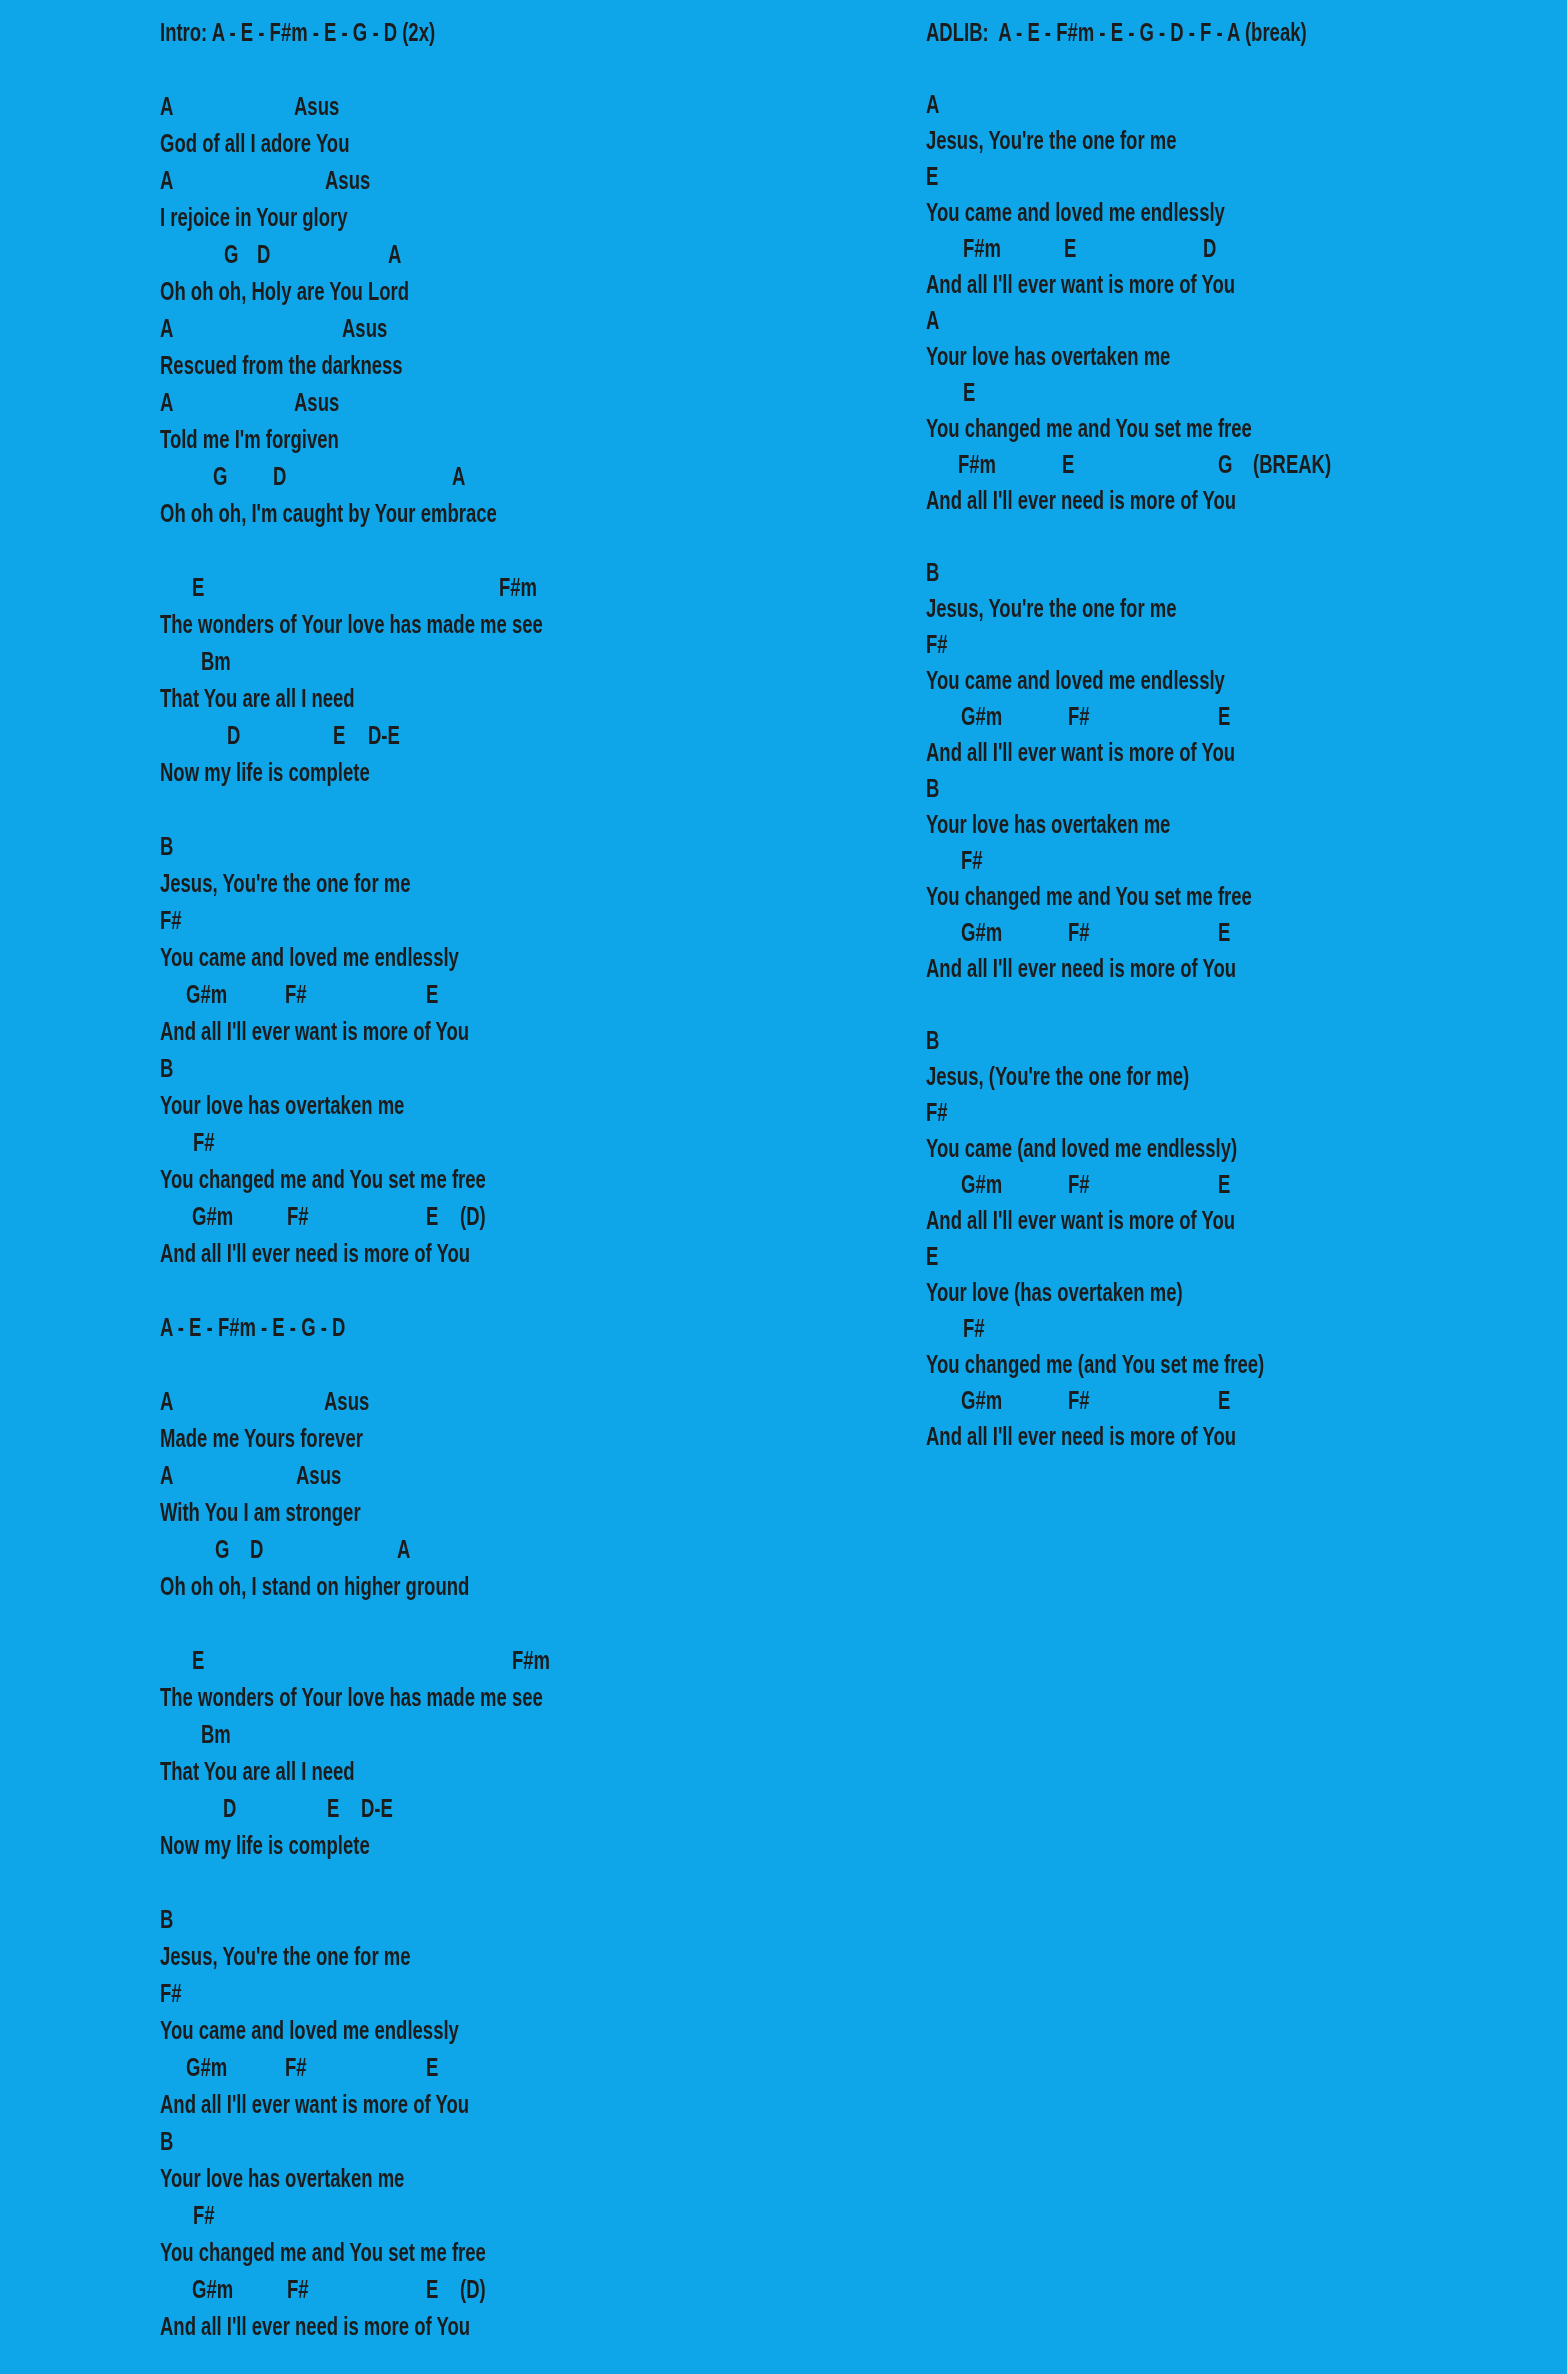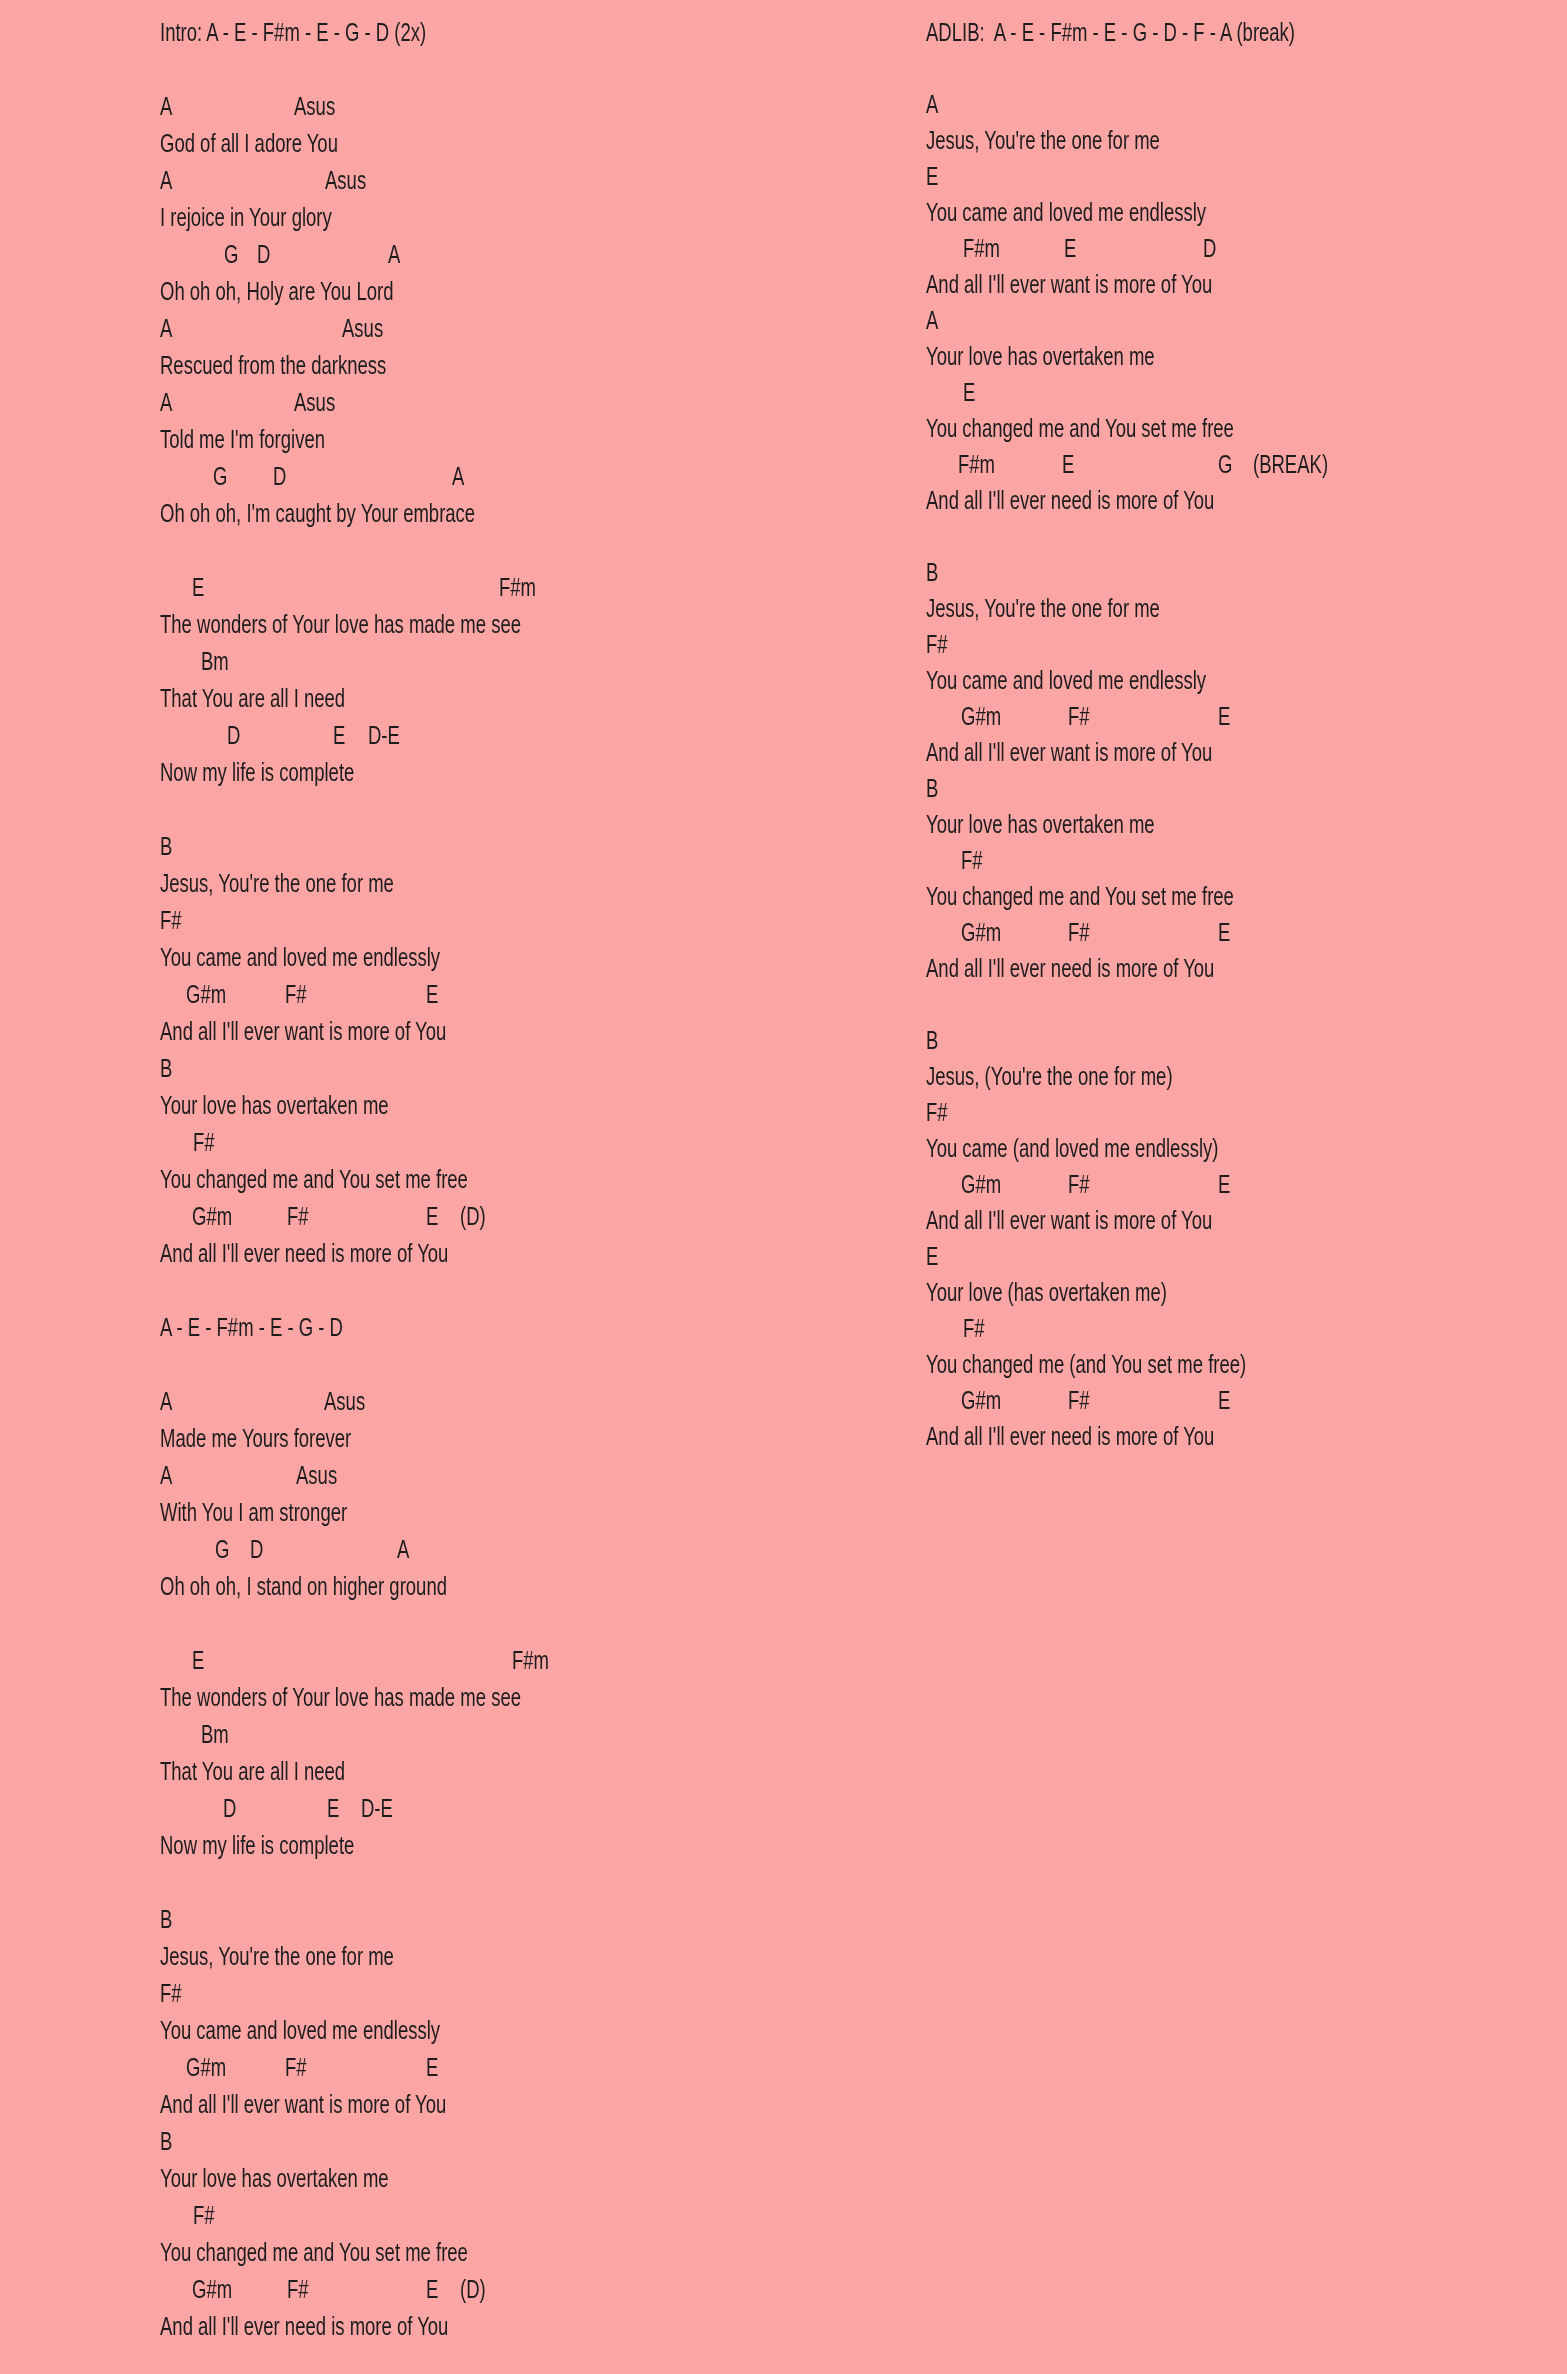--- a/index.html
+++ b/index.html
@@ -12,21 +12,21 @@
   .line{position:relative;}
   .tk{
     position:absolute;top:2.8px;white-space:pre;font-size:25px;
     transform:scaleX(0.74);transform-origin:0 0;
   }
   .chord .tk{font-size:25px;}
 </style>
 </head>
 <body>
 
-<div class="page" style="background: #fca5a5; color: rgb(28, 28, 28);">
+<div class="page" style="background: #0ea5e9; color: rgb(28, 28, 28); font-weight: bold;">
   <div class="column" style="left: 160px; top: 15px;">
       <div class="line heading" style="height: 37px;">
         <span class="tk" style="left: 0px;">Intro: A - E - F#m - E - G - D (2x)</span>
       </div>
       <div class="line blank" style="height: 37px;"></div>
       <div class="line chord" style="height: 37px;">
         <span class="tk" style="left: 0px;">A</span>
         <span class="tk" style="left: 134px;">Asus</span>
       </div>
       <div class="line lyric" style="height: 37px;">

